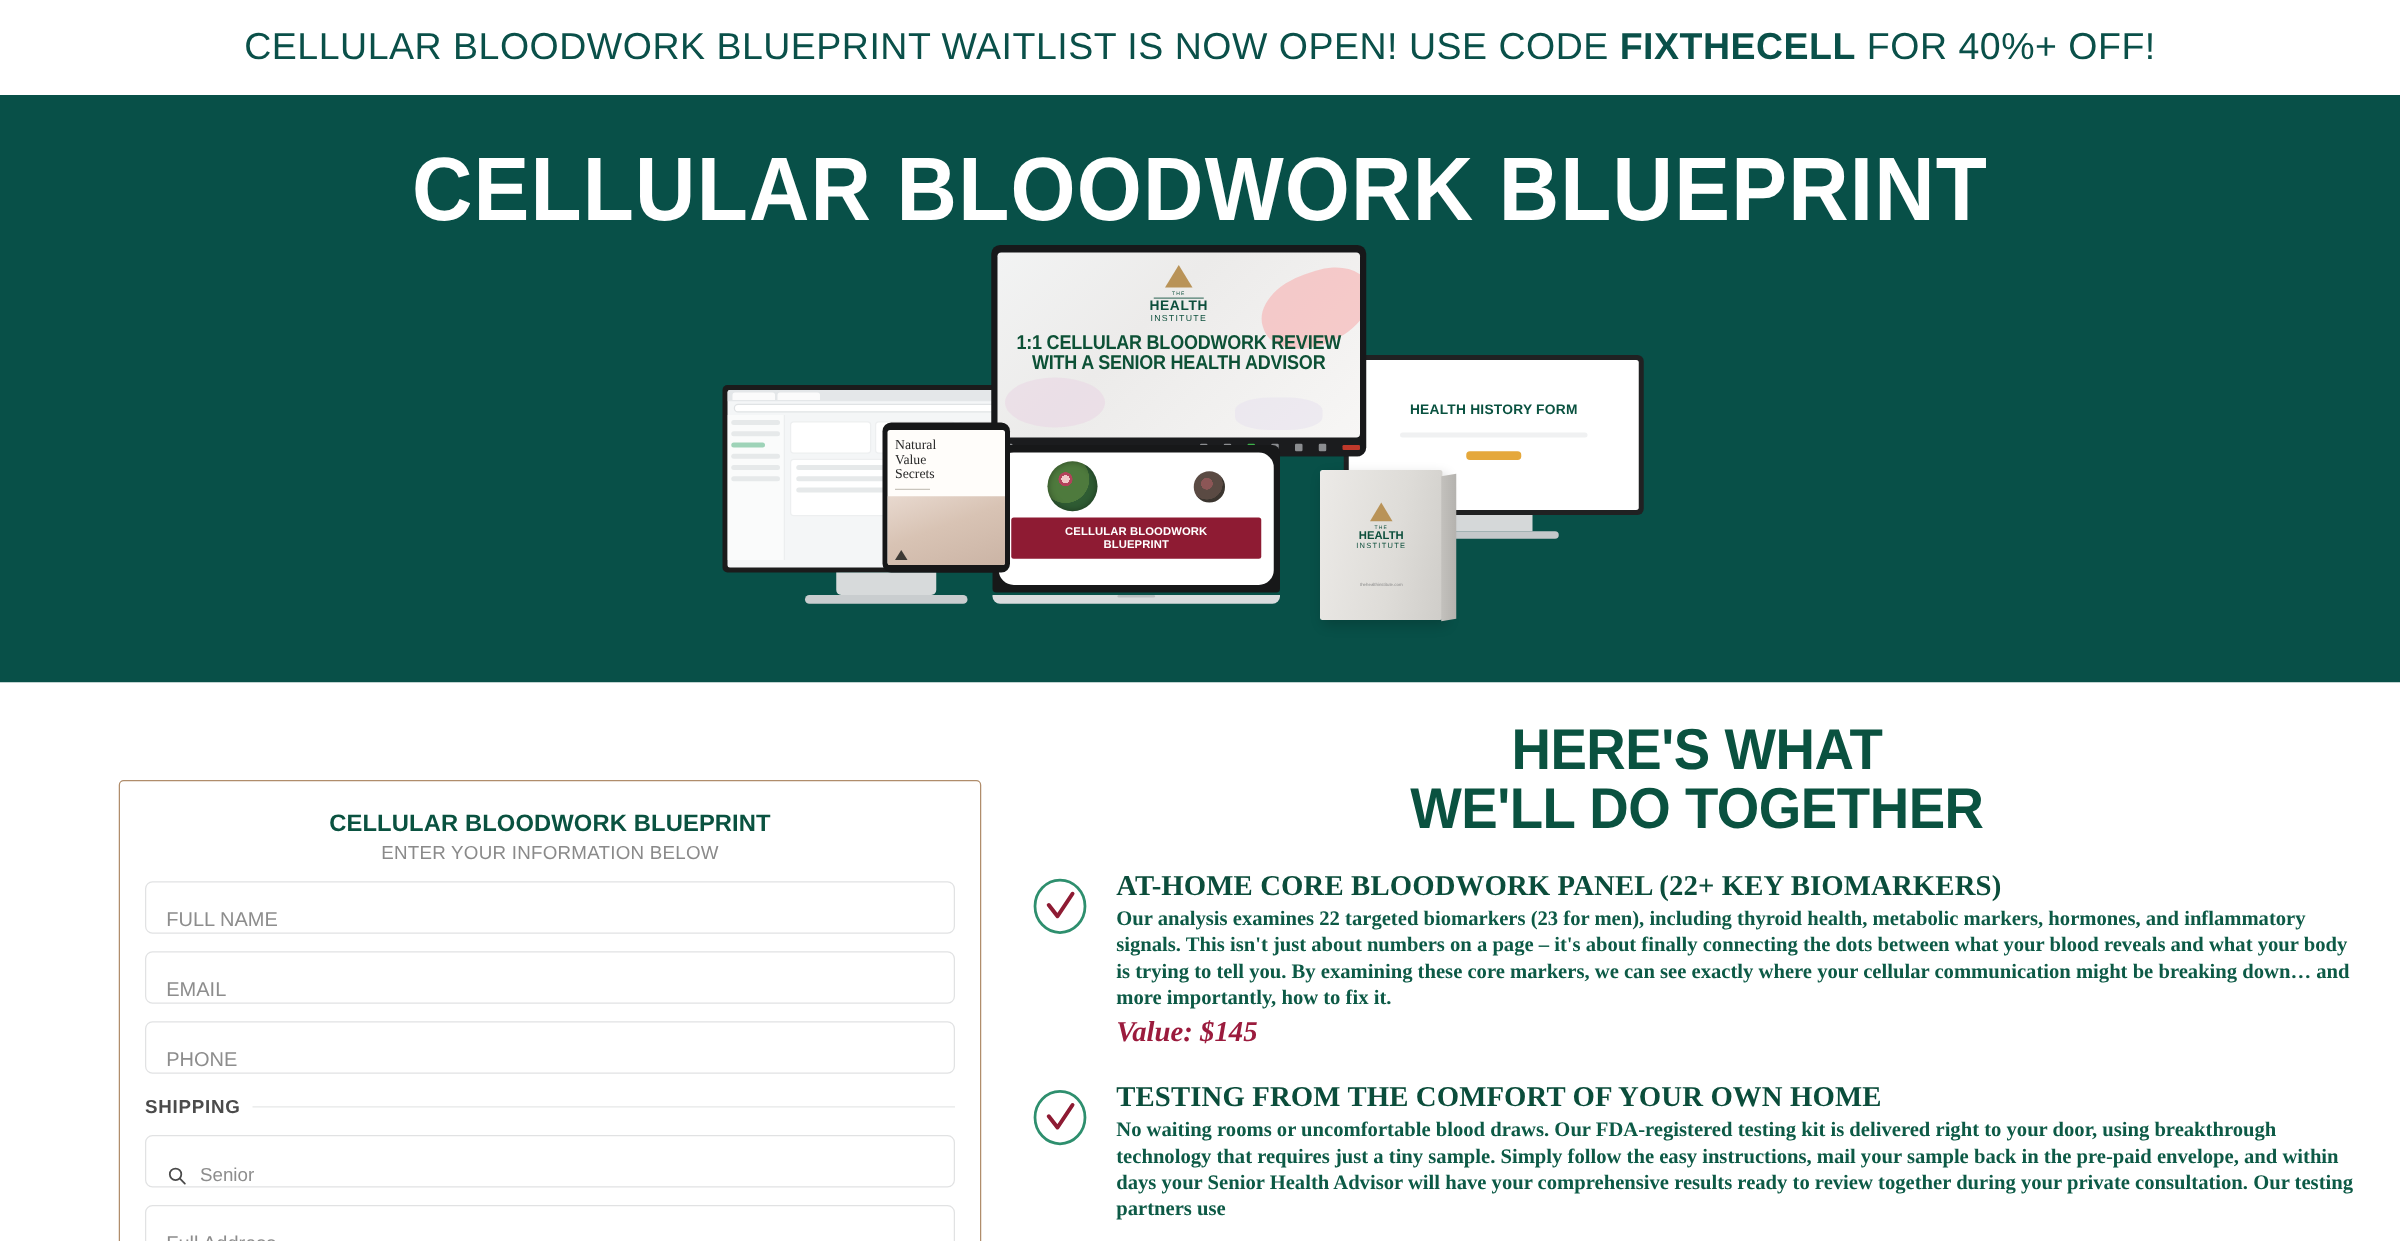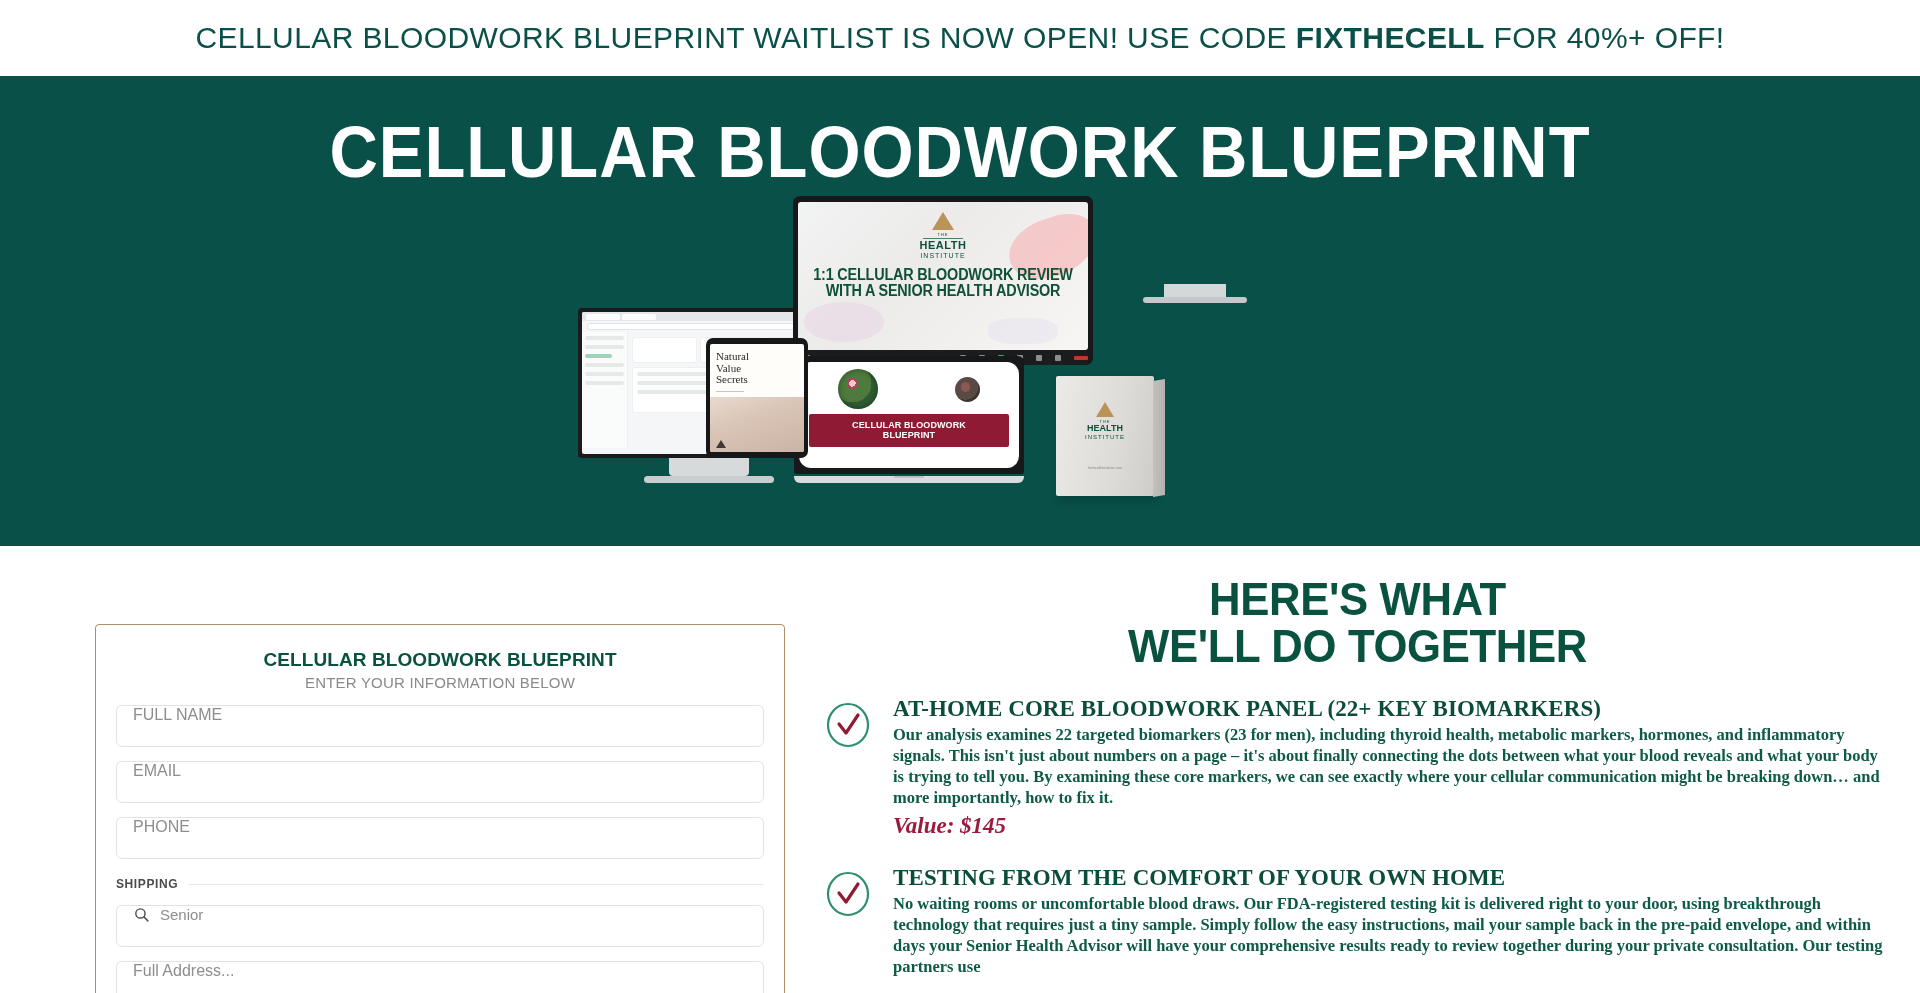--- a/index.html
+++ b/index.html
@@ -211,26 +211,26 @@
     padding: 24px 20px 0 20px; height: 420px;
   }
   .form-title {
     text-align: center; color: #0a5240; font-weight: 800; font-size: 19px; letter-spacing: .1px;
   }
   .form-sub {
     text-align: center; color: #8a8a8a; font-size: 15px; margin-top: 3px; letter-spacing: .2px;
   }
   .field {
     margin-top: 14px; height: 42px; border: 1px solid #e1e2e3; border-radius: 6px;
-    display: flex; align-items: flex-start; padding: 0 16px; background: #fff;
+    display: flex; align-items: flex-end; padding: 0 16px; background: #fff;
   }
   .field span { color: #8d8d8d; font-size: 16px; }
   .field.search span { font-size: 15px; }
   .legend-row { display:flex; align-items:center; gap: 10px; margin-top: 18px;}
-  .legend-row .lbl { font-size: 12px; font-weight: 700; color: #4b4b4b; letter-spacing: .6px;}
+  .legend-row .lbl { font-size: 15px; font-weight: 700; color: #4b4b4b; letter-spacing: .6px;}
   .legend-row .rule { flex: 1; height: 1px; background: #e6e7e8;}
   .srch-icon { width: 17px; height: 17px; margin-right: 10px; flex: none;}
 
   
   .right-col { flex: 1; padding: 0 30px 0 40px; }
   .heads {
     text-align: center; color: #0a5240; font-weight: 800;
     font-size: 46px; line-height: 1.02; letter-spacing: -0.4px;
     transform: scaleX(.95);
   }
@@ -335,20 +335,27 @@
           <div class="zi"></div>
           <div class="zi"></div>
           <div class="zi red-text"></div>
         </div>
       </div>
       <div class="stand"></div>
       <div class="base"></div>
     </div>
 
     <div class="mk mon-right">
+      <div class="screen">
+        <div class="inner">
+          <div class="hh-title">HEALTH HISTORY FORM</div>
+          <div class="hh-line"></div>
+          <div class="hh-btn"></div>
+        </div>
+      </div>
       <div class="stand"></div>
       <div class="base"></div>
     </div>
 
     <div class="mk tablet">
       <div class="frame">
         <div class="inner">
           <div class="bk-title">Natural</div>
           <div class="bk-title">Value</div>
           <div class="bk-title">Secrets</div>

